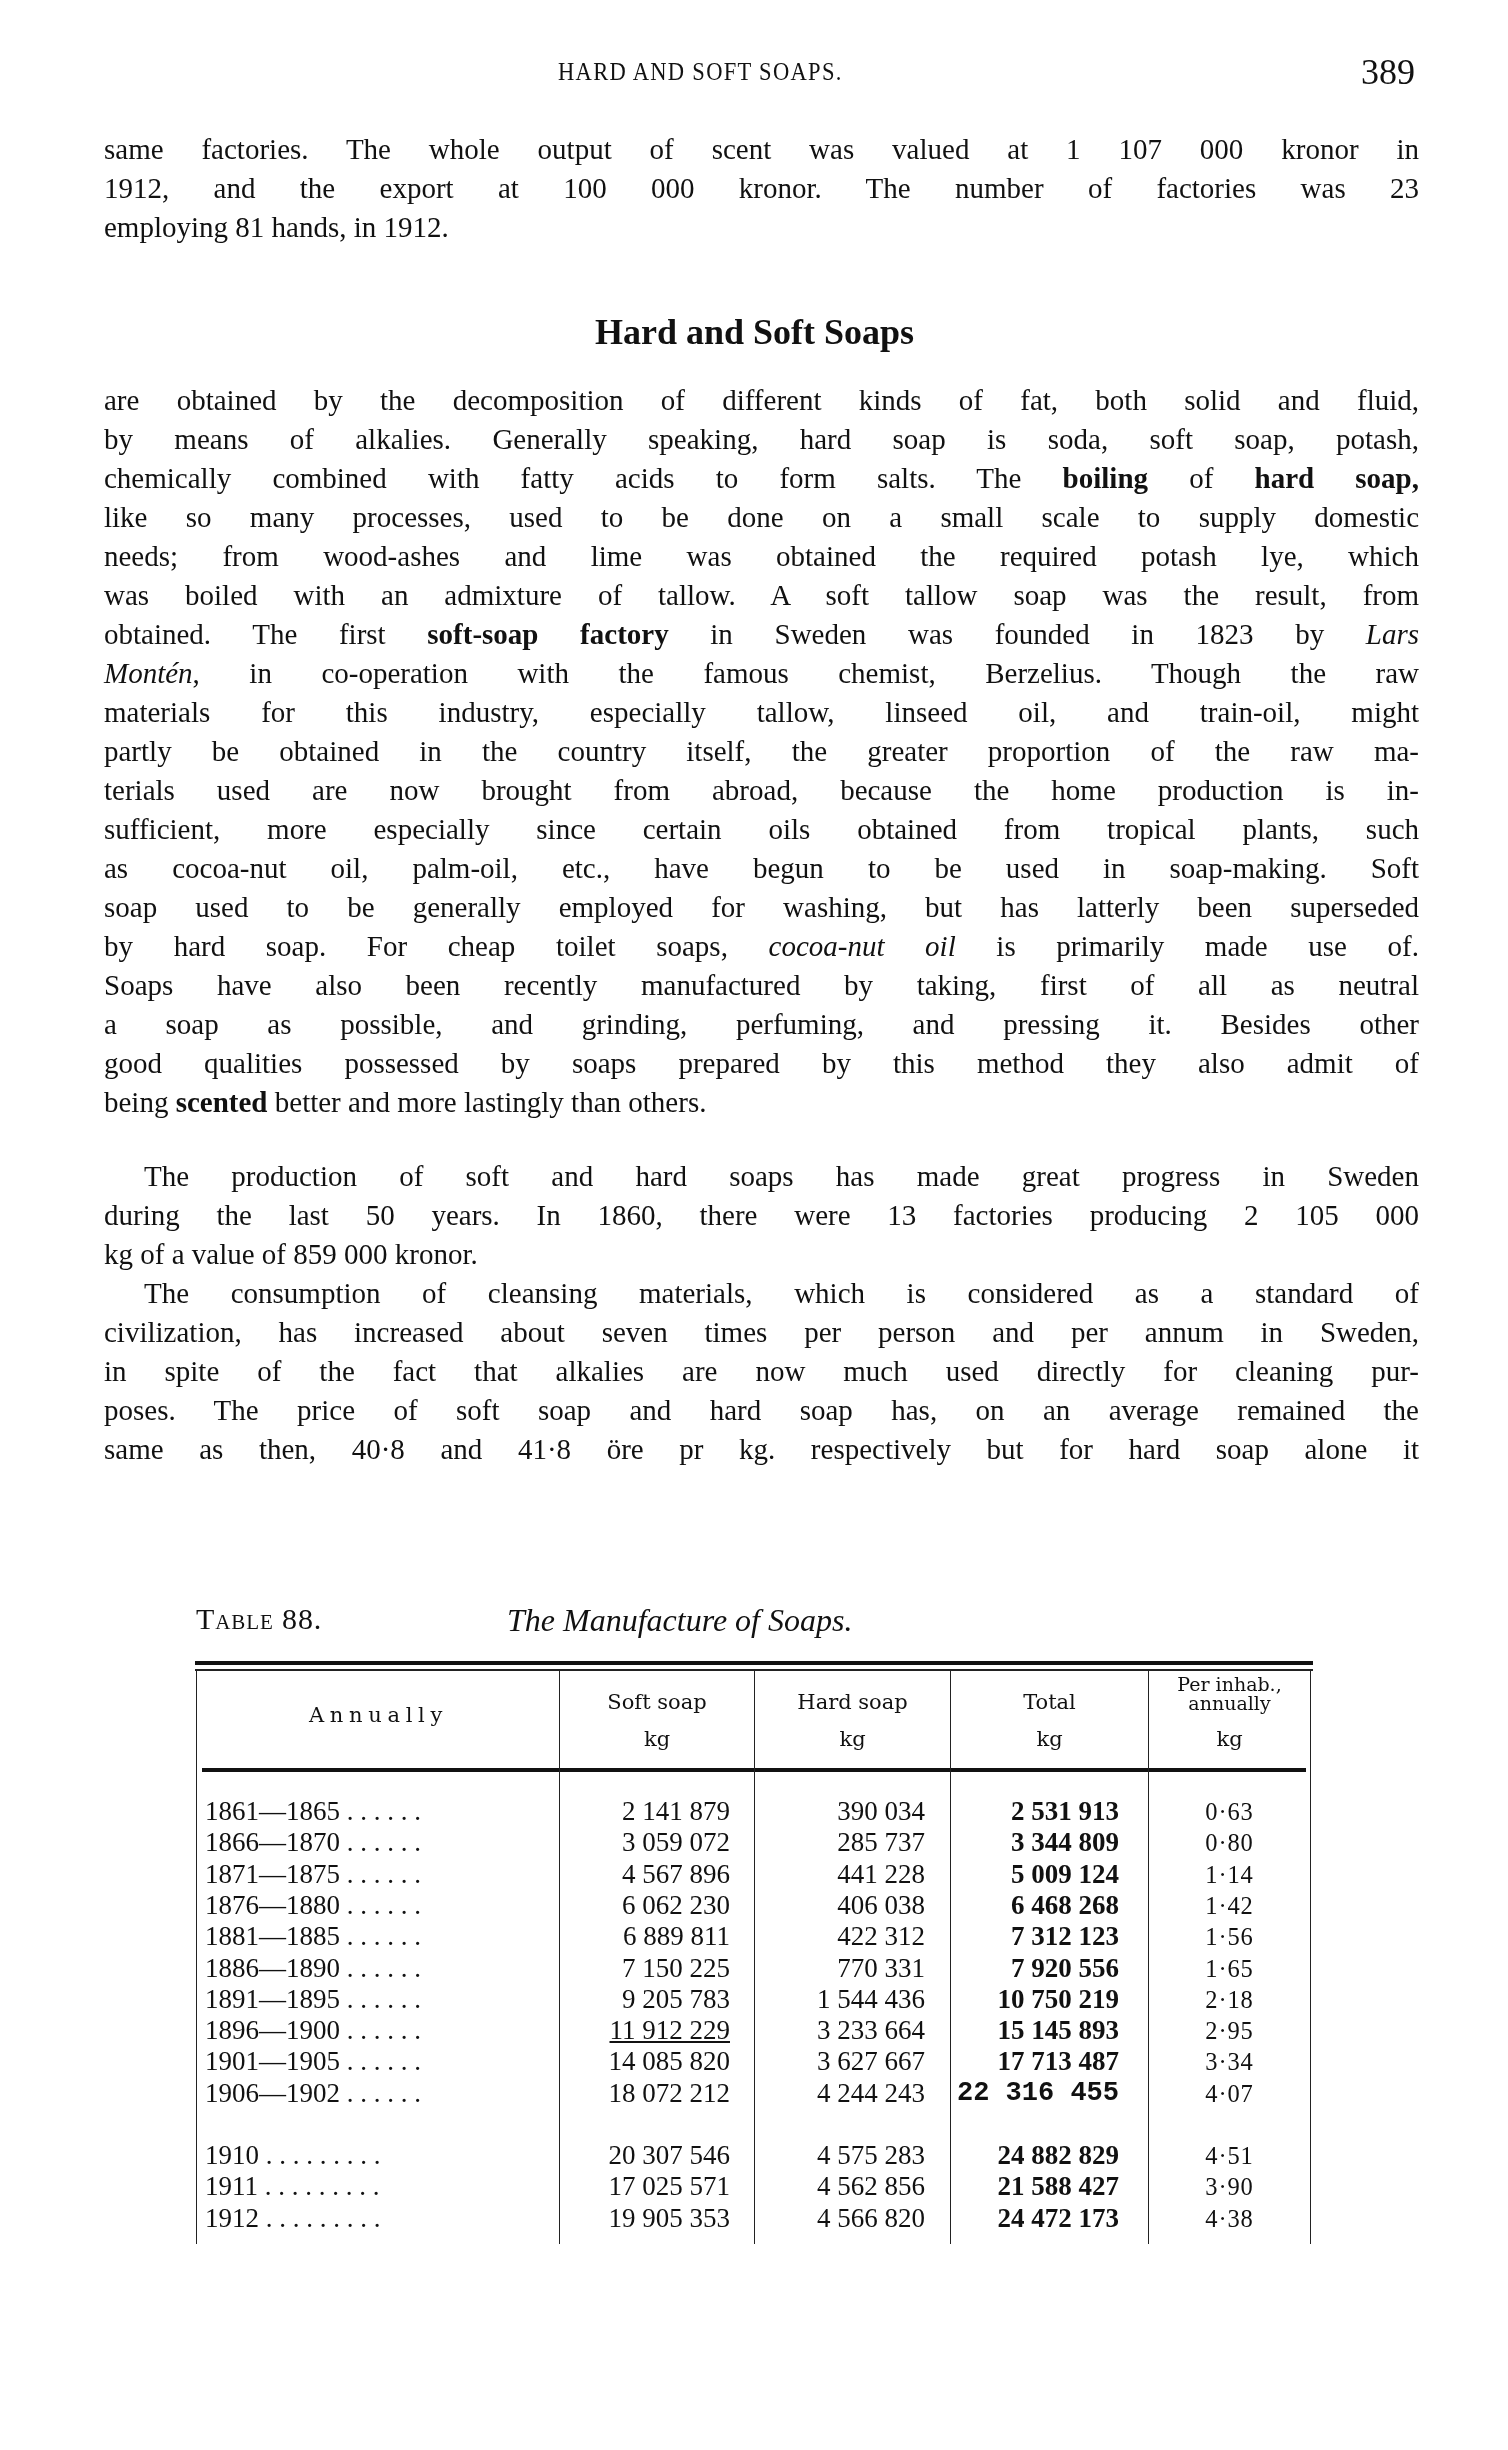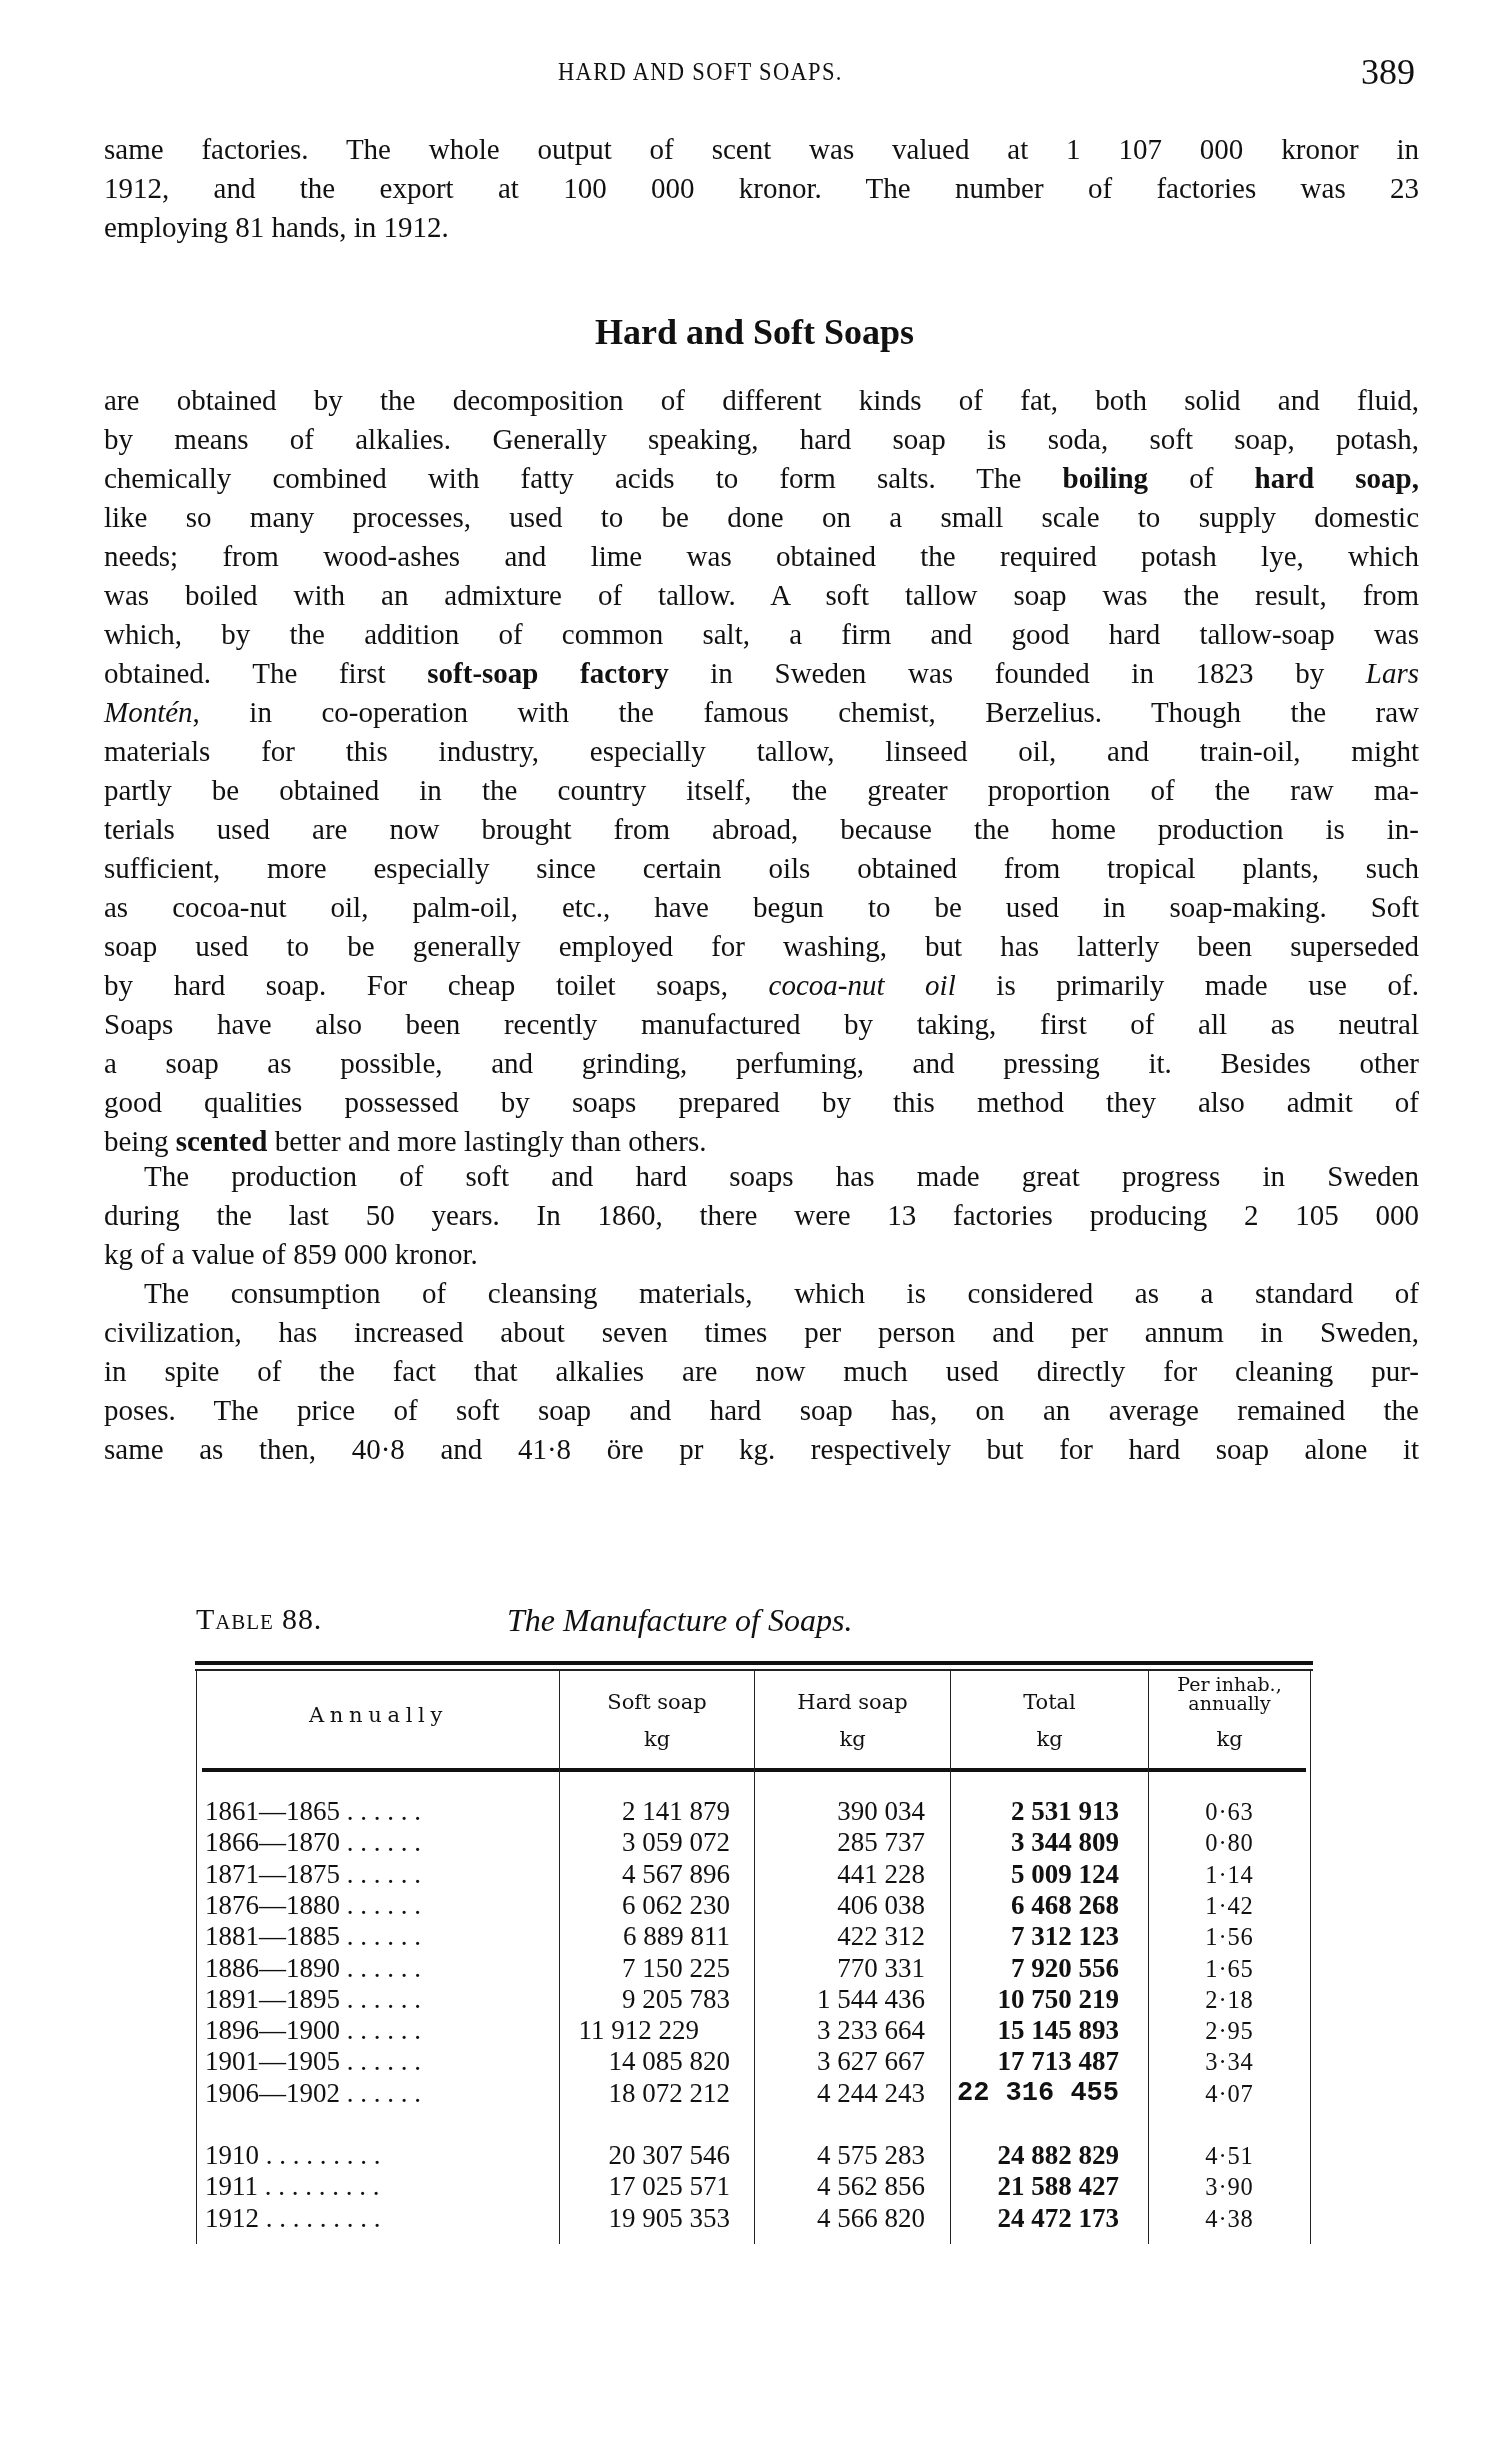--- a/index.html
+++ b/index.html
@@ -66,21 +66,20 @@
 
 <div class="section-heading">Hard and Soft Soaps</div>
 
 <div class="body-text" id="section-body" style="top:381px;">
     <span class="line"><span>are obtained by the decomposition of different kinds of fat, both solid and fluid,</span></span>
     <span class="line"><span>by means of alkalies. Generally speaking, hard soap is soda, soft soap, potash,</span></span>
     <span class="line"><span>chemically combined with fatty acids to form salts. The </span><b>boiling</b><span> of </span><b>hard soap,</b></span>
     <span class="line"><span>like so many processes, used to be done on a small scale to supply domestic</span></span>
     <span class="line"><span>needs; from wood-ashes and lime was obtained the required potash lye, which</span></span>
     <span class="line"><span>was boiled with an admixture of tallow. A soft tallow soap was the result, from</span></span>
-    <span class="line"><span>which, by the addition of common salt, a firm and good hard tallow-soap was</span></span>
     <span class="line"><span>obtained. The first </span><b>soft-soap factory</b><span> in Sweden was founded in 1823 by </span><i>Lars</i></span>
     <span class="line"><i>Montén</i><span>, in co-operation with the famous chemist, Berzelius. Though the raw</span></span>
     <span class="line"><span>materials for this industry, especially tallow, linseed oil, and train-oil, might</span></span>
     <span class="line"><span>partly be obtained in the country itself, the greater proportion of the raw ma-</span></span>
     <span class="line"><span>terials used are now brought from abroad, because the home production is in-</span></span>
     <span class="line"><span>sufficient, more especially since certain oils obtained from tropical plants, such</span></span>
     <span class="line"><span>as cocoa-nut oil, palm-oil, etc., have begun to be used in soap-making. Soft</span></span>
     <span class="line"><span>soap used to be generally employed for washing, but has latterly been superseded</span></span>
     <span class="line"><span>by hard soap. For cheap toilet soaps, </span><i>cocoa-nut oil</i><span> is primarily made use of.</span></span>
     <span class="line"><span>Soaps have also been recently manufactured by taking, first of all as neutral</span></span>
@@ -172,21 +171,21 @@
     </div>
     <div>
       <div class="cell period" style="left:205px; width:349px; top:1984px;">1891—1895 . . . . . .</div>
       <div class="cell num" style="left:560px; width:170px; top:1984px;">9 205 783</div>
       <div class="cell num" style="left:755px; width:170px; top:1984px;">1 544 436</div>
       <div class="cell num total" style="left:951px; width:168px; top:1984px;">10 750 219</div>
       <div class="cell per" style="left:1149px; width:161px; top:1984px;">2·18</div>
     </div>
     <div>
       <div class="cell period" style="left:205px; width:349px; top:2015px;">1896—1900 . . . . . .</div>
-      <div class="cell num" style="left:529px; width:170px; top:2015px;">11 912 229</div>
+      <div class="cell num" style="left:560px; width:170px; top:2015px;text-decoration:underline;">11 912 229</div>
       <div class="cell num" style="left:755px; width:170px; top:2015px;">3 233 664</div>
       <div class="cell num total" style="left:951px; width:168px; top:2015px;">15 145 893</div>
       <div class="cell per" style="left:1149px; width:161px; top:2015px;">2·95</div>
     </div>
     <div>
       <div class="cell period" style="left:205px; width:349px; top:2046px;">1901—1905 . . . . . .</div>
       <div class="cell num" style="left:560px; width:170px; top:2046px;">14 085 820</div>
       <div class="cell num" style="left:755px; width:170px; top:2046px;">3 627 667</div>
       <div class="cell num total" style="left:951px; width:168px; top:2046px;">17 713 487</div>
       <div class="cell per" style="left:1149px; width:161px; top:2046px;">3·34</div>

